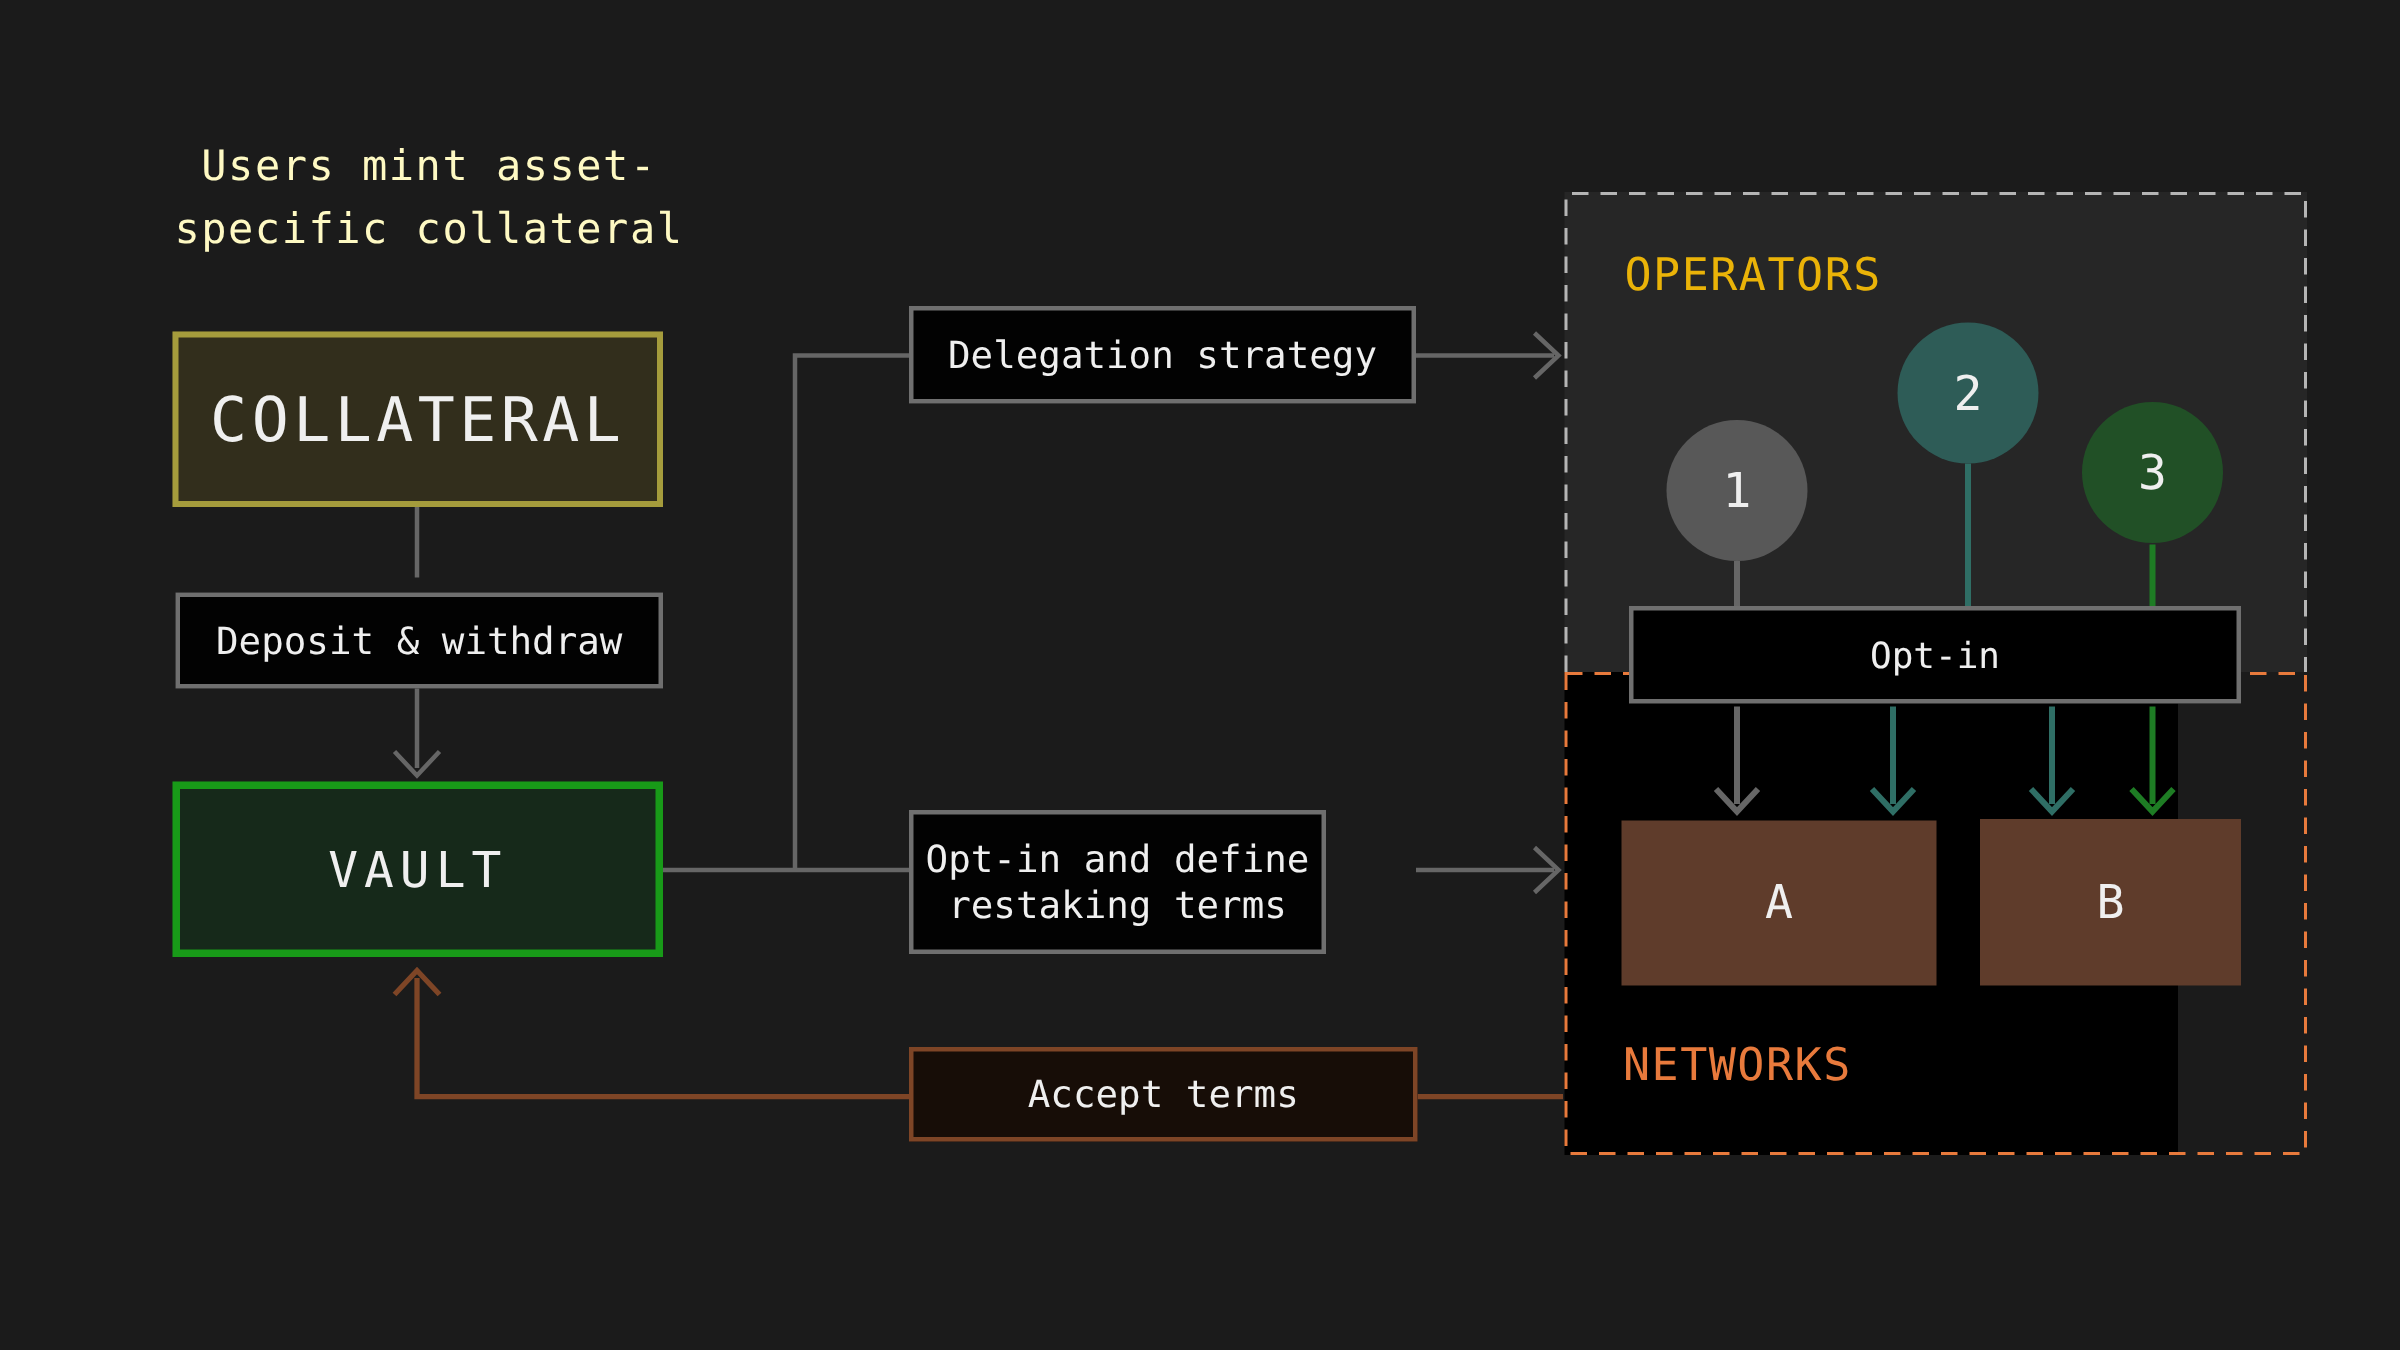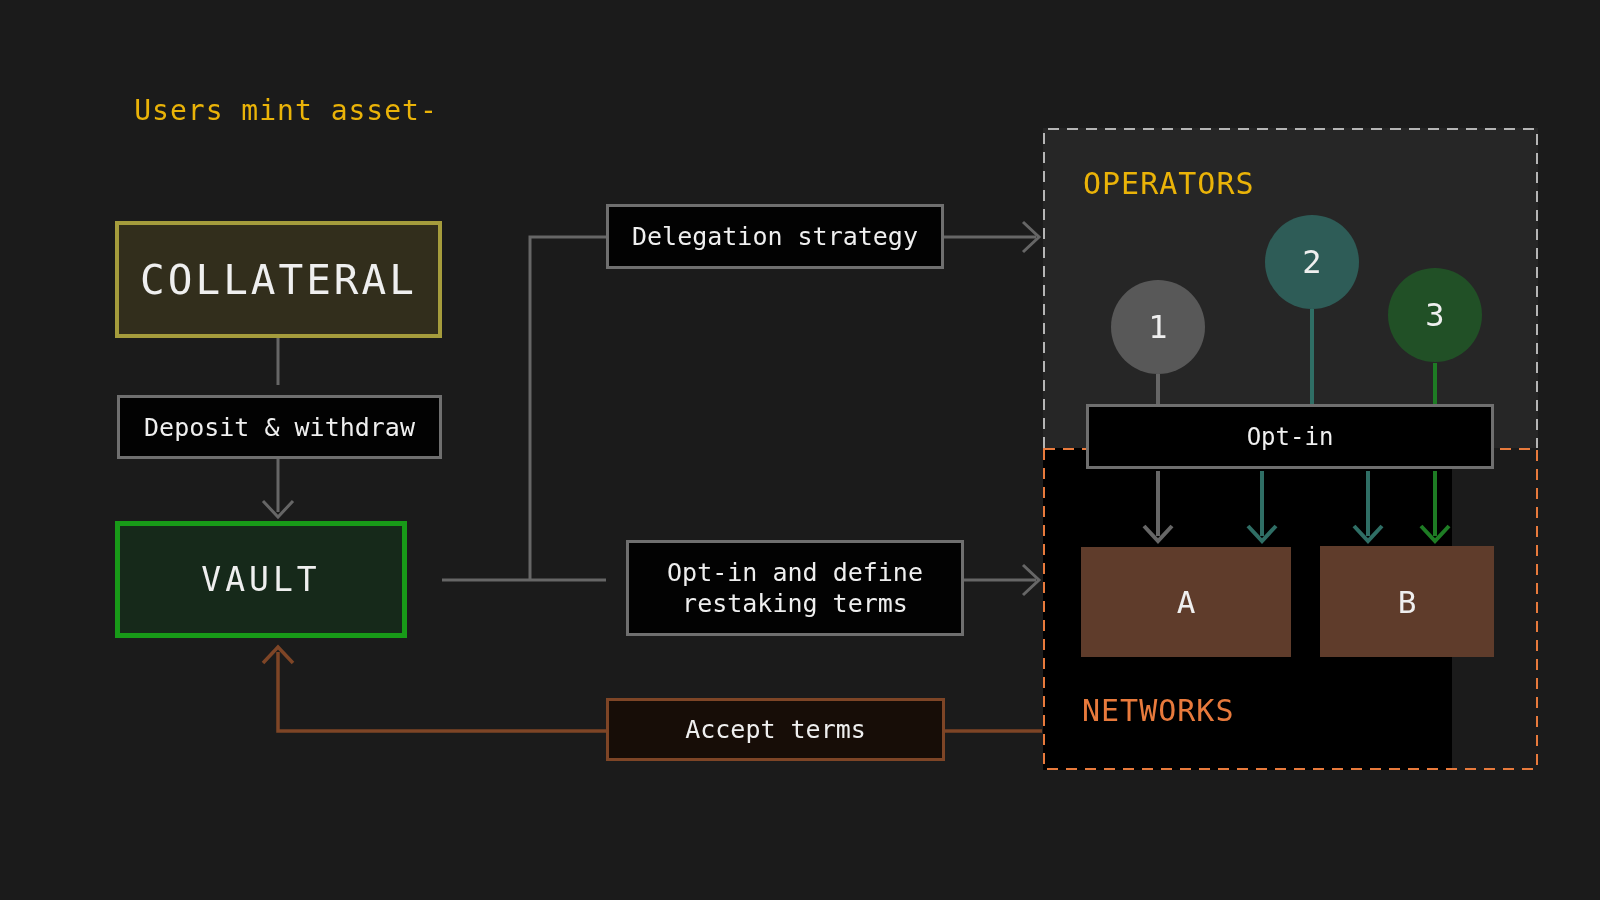--- a/index.html
+++ b/index.html
@@ -7,38 +7,38 @@
     position:relative;width:1600px;height:900px;overflow:hidden;
     background:#1b1b1b;
     font-family:"DejaVu Sans Mono","Liberation Mono",monospace;
     color:#efefef;
   }
   .abs{position:absolute;box-sizing:border-box;}
   .center{display:flex;align-items:center;justify-content:center;text-align:center;}
 
   
   .caption{left:90px;top:90px;width:392px;font-size:28px;line-height:42px;
-           letter-spacing:1px;color:#eab308;text-align:center;z-index:3;}
+           letter-spacing:1px;color:#fef9c3;text-align:center;z-index:3;}
 
   
   .collateral{left:115px;top:221px;width:327px;height:117px;
               background:#322e1c;border:4px solid #a59c3c;
               font-size:41px;letter-spacing:3px;z-index:3;}
   .deposit{left:117px;top:385px;width:325px;height:64px;
            background:#020202;border:3px solid #6f6f6f;font-size:25px;z-index:3;margin-top:10px;}
-  .vault{left:115px;top:521px;width:292px;height:117px;
+  .vault{left:115px;top:521px;width:327px;height:117px;
          background:#16291a;border:5px solid #189a18;
          font-size:33px;letter-spacing:4px;z-index:3;}
 
   
   .delegation{left:606px;top:204px;width:338px;height:65px;
               background:#020202;border:3px solid #6f6f6f;font-size:25px;z-index:3;}
-  .optin-define{left:606px;top:540px;width:338px;height:96px;
+  .optin-define{left:606px;top:540px;width:278px;height:96px;
                 background:#020202;border:3px solid #6f6f6f;
-                font-size:25px;line-height:31px;flex-direction:column;z-index:3;margin-left:20px;}
+                font-size:25px;line-height:31px;flex-direction:column;z-index:3;}
   .accept{left:606px;top:698px;width:339px;height:63px;
           background:#170d07;border:3px solid #7e4526;font-size:25px;z-index:3;}
 
   
   .operators-bg{left:1043px;top:128px;width:495px;height:320px;background:#262626;z-index:1;}
   .networks-bg{left:1043px;top:448px;width:409px;height:322px;background:#000000;z-index:1;}
   .group-title{position:absolute;font-size:30px;letter-spacing:1px;}
   .operators-title{left:40px;top:38px;color:#eab308;}
   .networks-title{left:39px;bottom:42px;color:#e87a3c;}
 
@@ -109,20 +109,21 @@
 
     <g stroke="#7e4526" stroke-width="3.5" fill="none">
       <path d="M606 731 H278 V652"></path>
       <path d="M263 663 L278 647 L293 663"></path>
       <path d="M945 731 H1042"></path>
     </g>
   </svg>
 
   <div class="abs caption">
     <div>Users mint asset-</div>
+    <div>specific collateral</div>
   </div>
 
   <div class="abs center collateral">
     <span>COLLATERAL</span>
   </div>
   <div class="abs center deposit">
     <span>Deposit &amp; withdraw</span>
   </div>
   <div class="abs center vault">
     <span>VAULT</span>

